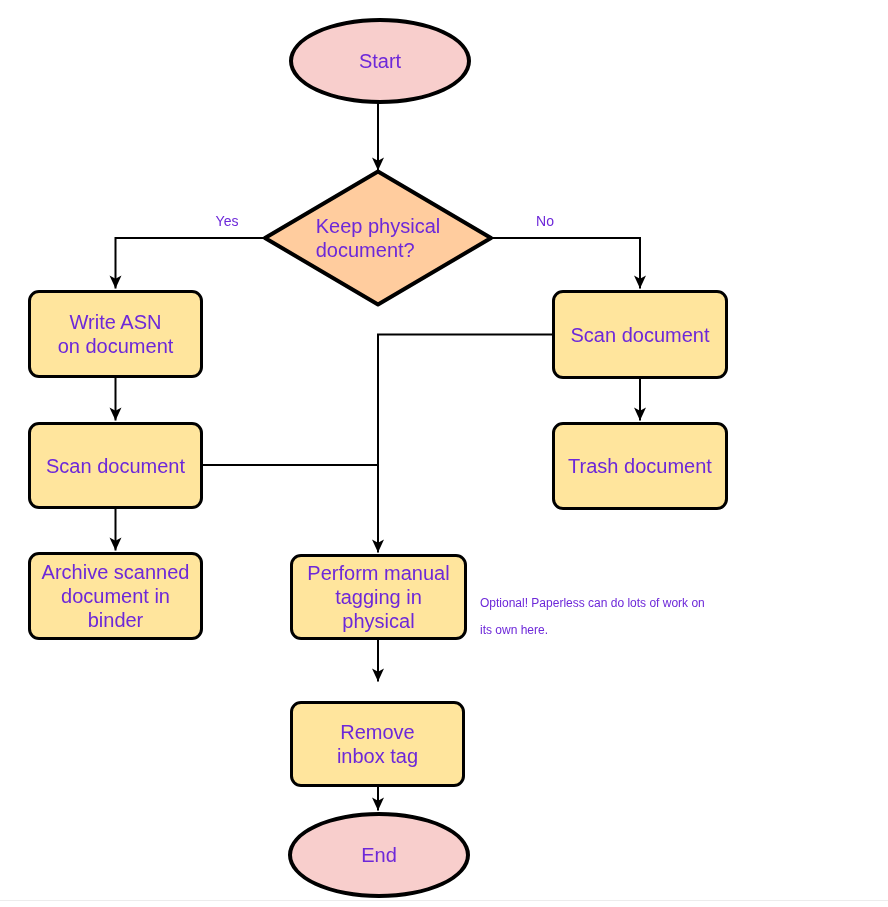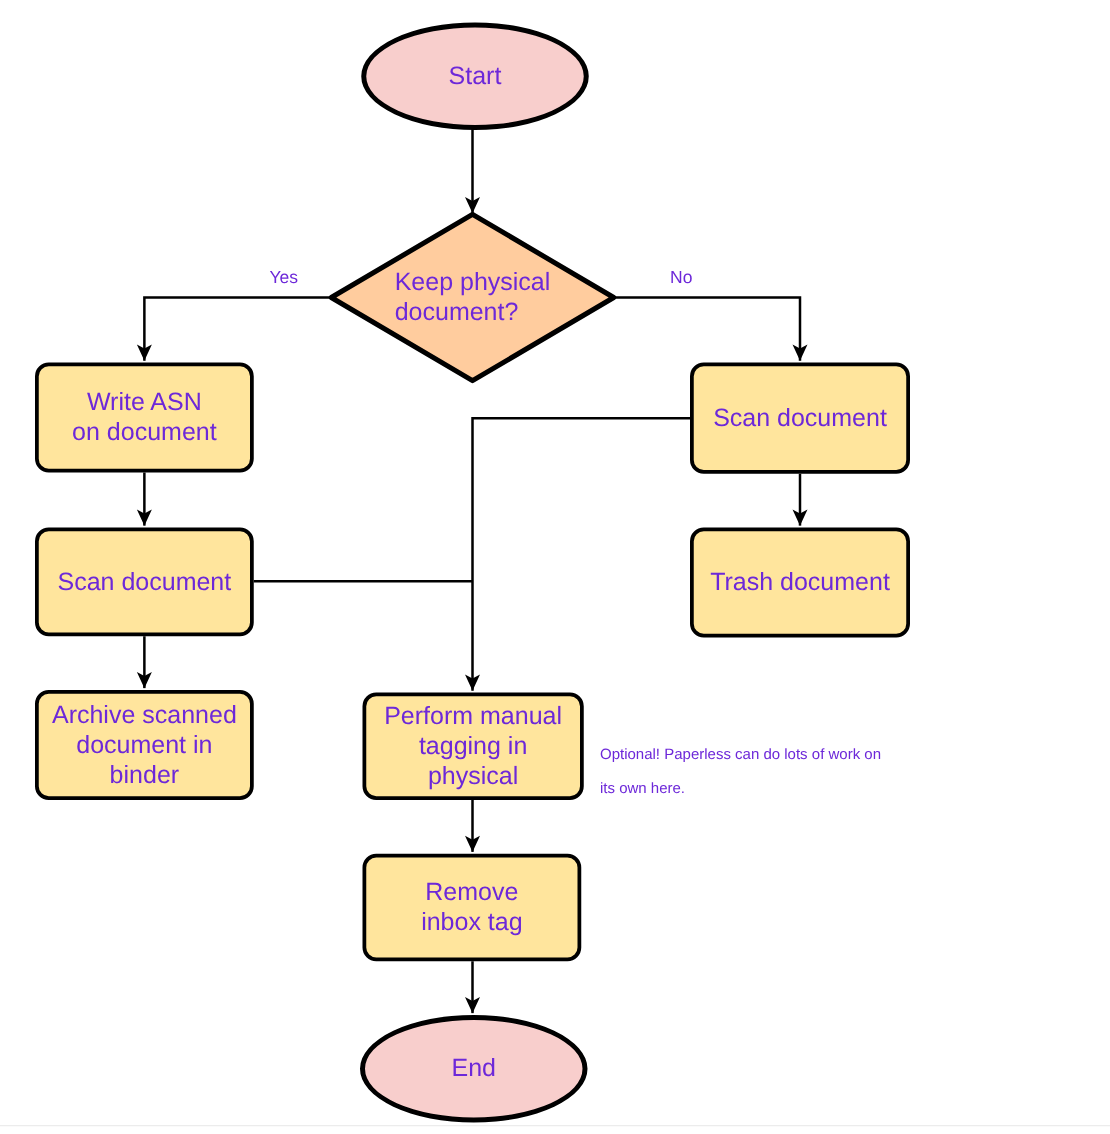--- a/index.html
+++ b/index.html
@@ -123,21 +123,21 @@
   <div class="node process" style="left:552px; top:422px; width:176px; height:88px;">
     <span class="label">Trash document</span>
   </div>
 
   <div class="node process" style="left:290px; top:554px; width:177px; height:86px;">
     <span class="label">Perform manual
 tagging in
 physical</span>
   </div>
 
-  <div class="node process" style="left:290px; top:683px; width:175px; height:86px;">
+  <div class="node process" style="left:290px; top:701px; width:175px; height:86px;">
     <span class="label">Remove
 inbox tag</span>
   </div>
 
   <div class="node terminal" style="left:288px; top:812px; width:182px; height:86px;">
     <span class="label">End</span>
   </div>
 
   <div class="edge-label" style="left:192px; top:210px; width:70px;">Yes</div>
   <div class="edge-label" style="left:484px; top:210px; width:70px;text-align:right;">No</div>

